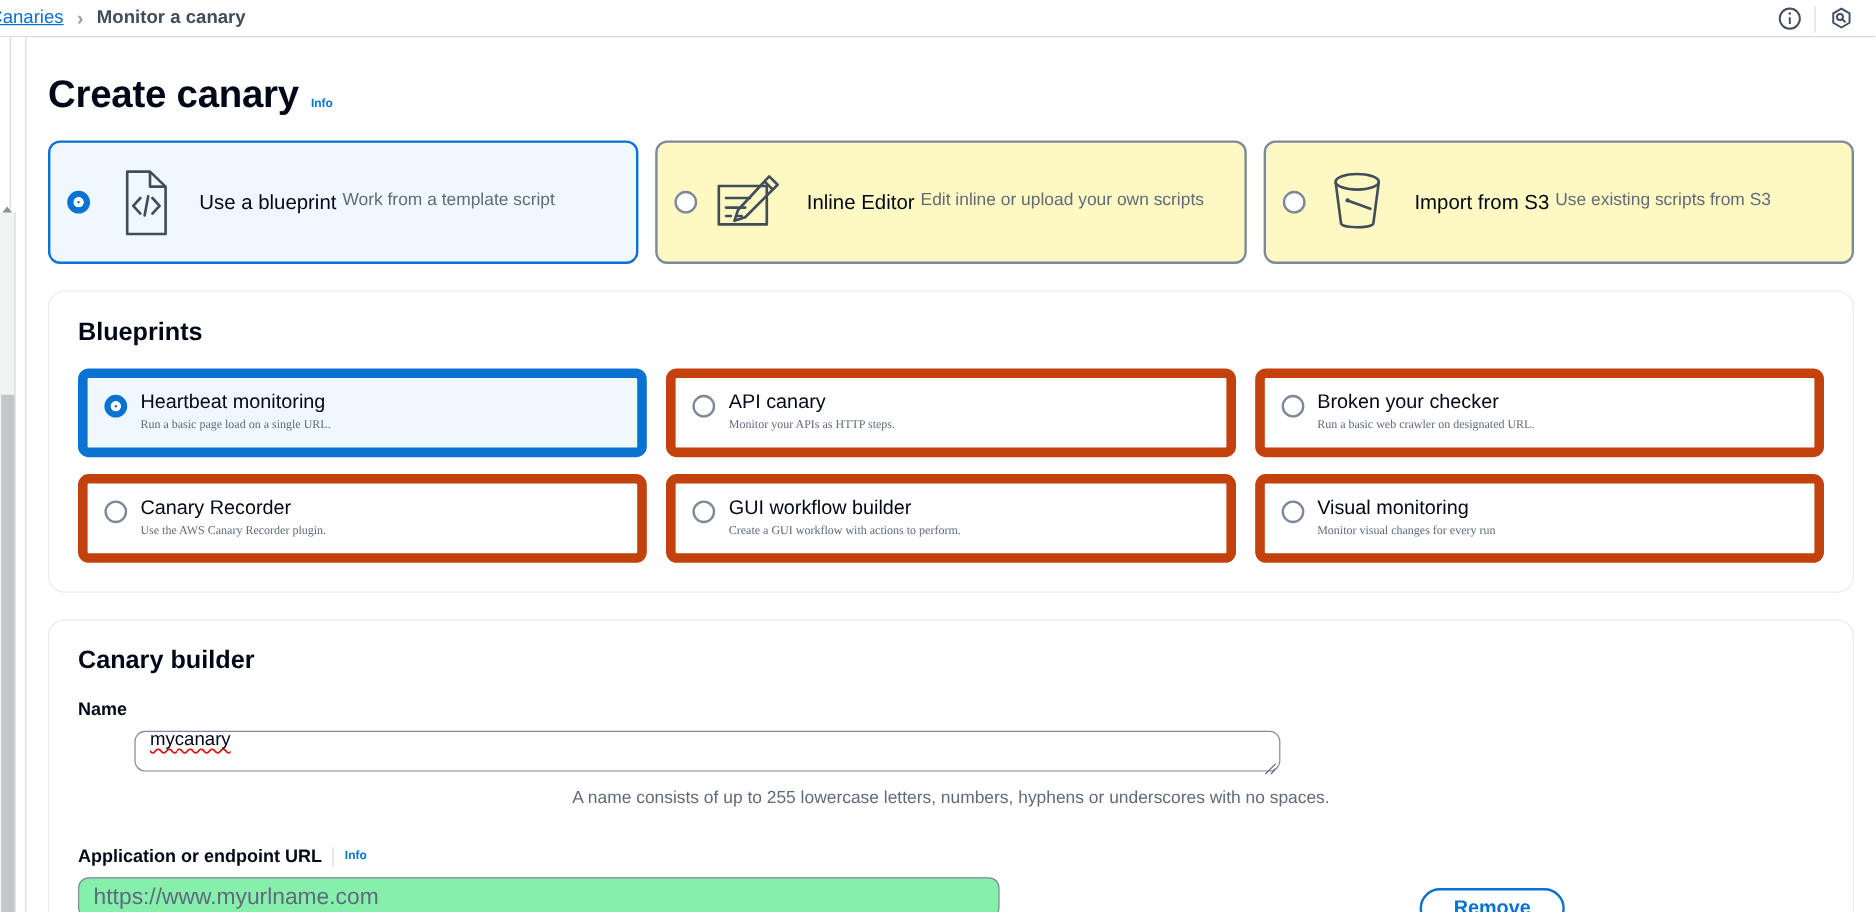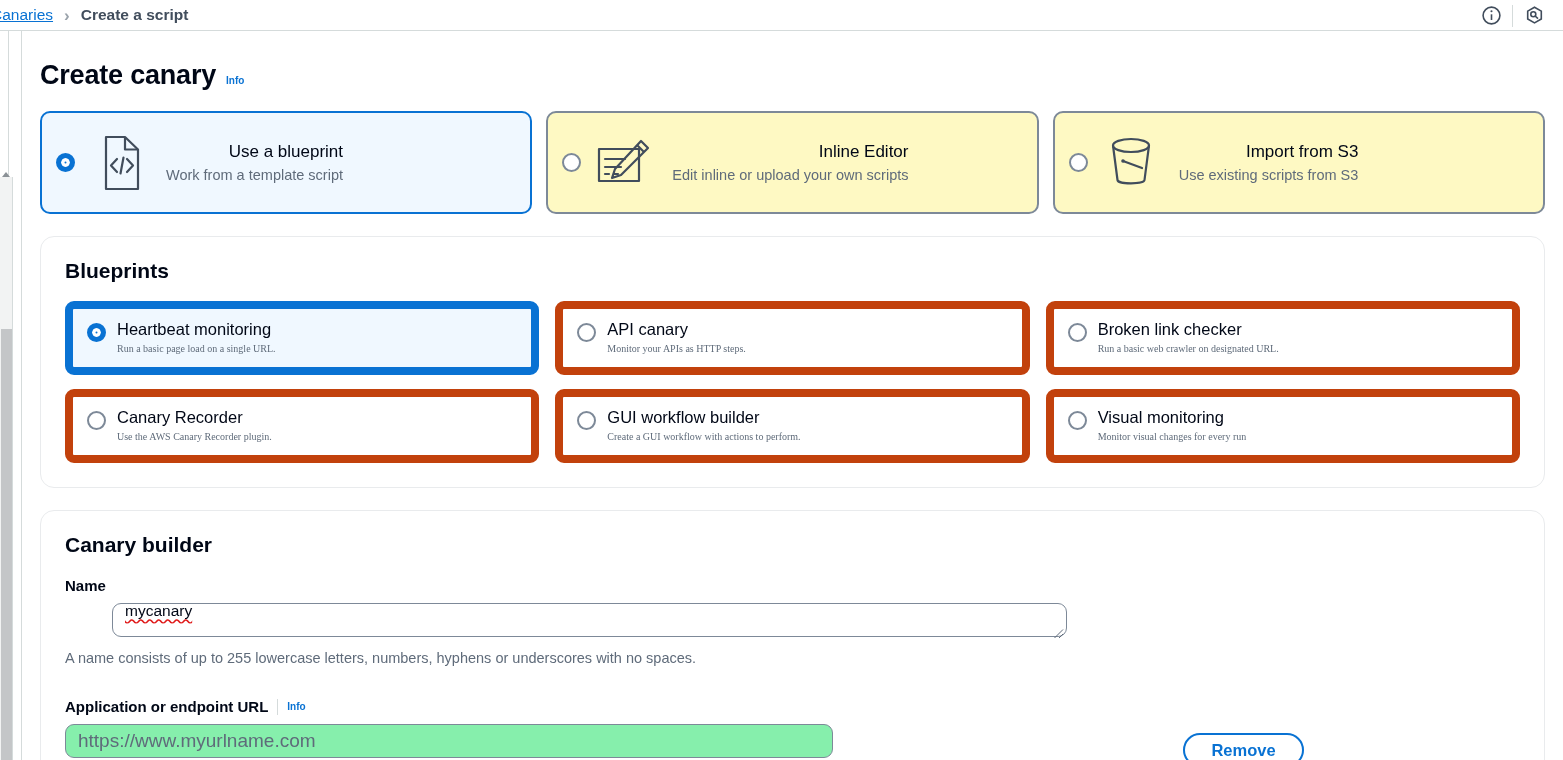--- a/index.html
+++ b/index.html
@@ -135,21 +135,21 @@
   }
 
   .page-title-row {
     display: flex;
     align-items: baseline;
     gap: 10px;
     padding-top: 28px;
     padding-left: 0px;
   }
   .page-title {
-    font-size: 27px;
+    font-size: 32px;
     font-weight: 700;
     letter-spacing: -0.2px;
     color: #000716;
   }
   .info-link {
     color: #0972d3;
     font-size: 10px;
     font-weight: 700;
     text-decoration: none;
     cursor: pointer;
@@ -196,21 +196,21 @@
   .tile-icon {
     width: 64px;
     height: 62px;
     flex: 0 0 auto;
     margin-right: 16px;
     display: flex;
     align-items: center;
     justify-content: center;
     color: #414d5c;
   }
-  .tile-text { display: flex; flex-direction: column; gap: 5px; align-items: flex-end; }
+  .tile-text { display: flex; gap: 5px; }
   .tile-title { font-size: 17px; font-weight: 400; color: #000716; }
   .tile-sub { font-size: 14.5px; color: #5f6b7a; }
 
   
   .section {
     border: 1px solid #e9ebed;
     border-radius: 14px;
     background: #ffffff;
     margin-top: 22px;
     padding: 22px 24px 24px 24px;
@@ -313,20 +313,21 @@
     right: 3px;
     bottom: 2px;
     width: 11px;
     height: 11px;
     pointer-events: none;
   }
   .hint {
     margin-top: 9px;
     font-size: 14.5px;
     color: #5f6b7a;
+    text-align: center;
   }
 
   .url-wrap { margin-top: 32px; position: relative; }
   .url-input {
     margin-top: 9px;
     width: 768px;
     height: 34px;
     border: 1px solid #7d8998;
     border-radius: 9px;
     background: #86efac;
@@ -357,21 +358,21 @@
     justify-content: center;
   }
 </style>
 </head>
 <body>
 
 <div class="topbar">
   <nav class="breadcrumb">
     <a class="crumb-link">Canaries</a>
     <span class="crumb-sep">›</span>
-    <span class="crumb-current">Create a script</span>
+    <span class="crumb-current">Monitor a canary</span>
   </nav>
   <div class="topbar-icons">
     <div class="tb-icon">
       <svg width="21" height="21" viewBox="0 0 21 21" fill="none" stroke="#414d5c" stroke-width="1.6">
         <circle cx="10.5" cy="10.5" r="8.4"></circle>
         <line x1="10.5" y1="9.3" x2="10.5" y2="15"></line>
         <circle cx="10.5" cy="6.3" r="1.05" fill="#414d5c" stroke="none"></circle>
       </svg>
     </div>
     <div class="tb-divider"></div>
@@ -473,21 +474,21 @@
         <span class="bp-radio"></span>
         <span class="bp-text">
           <span class="bp-title">API canary</span>
           <span class="bp-sub">Monitor your APIs as HTTP steps.</span>
         </span>
       </div>
 
       <div class="bp-card">
         <span class="bp-radio"></span>
         <span class="bp-text">
-          <span class="bp-title">Broken link checker</span>
+          <span class="bp-title">Broken your checker</span>
           <span class="bp-sub">Run a basic web crawler on designated URL.</span>
         </span>
       </div>
 
       <div class="bp-card">
         <span class="bp-radio"></span>
         <span class="bp-text">
           <span class="bp-title">Canary Recorder</span>
           <span class="bp-sub">Use the AWS Canary Recorder plugin.</span>
         </span>

